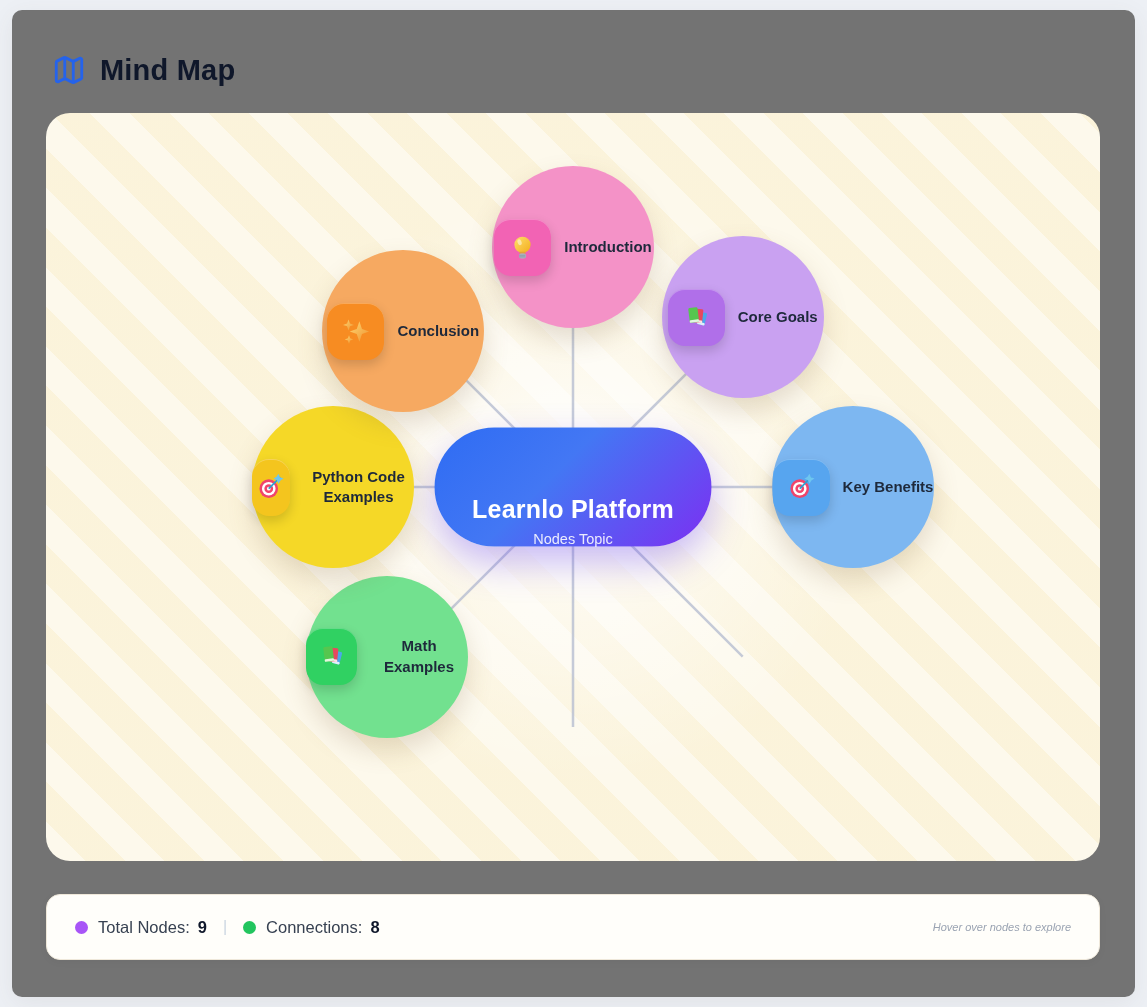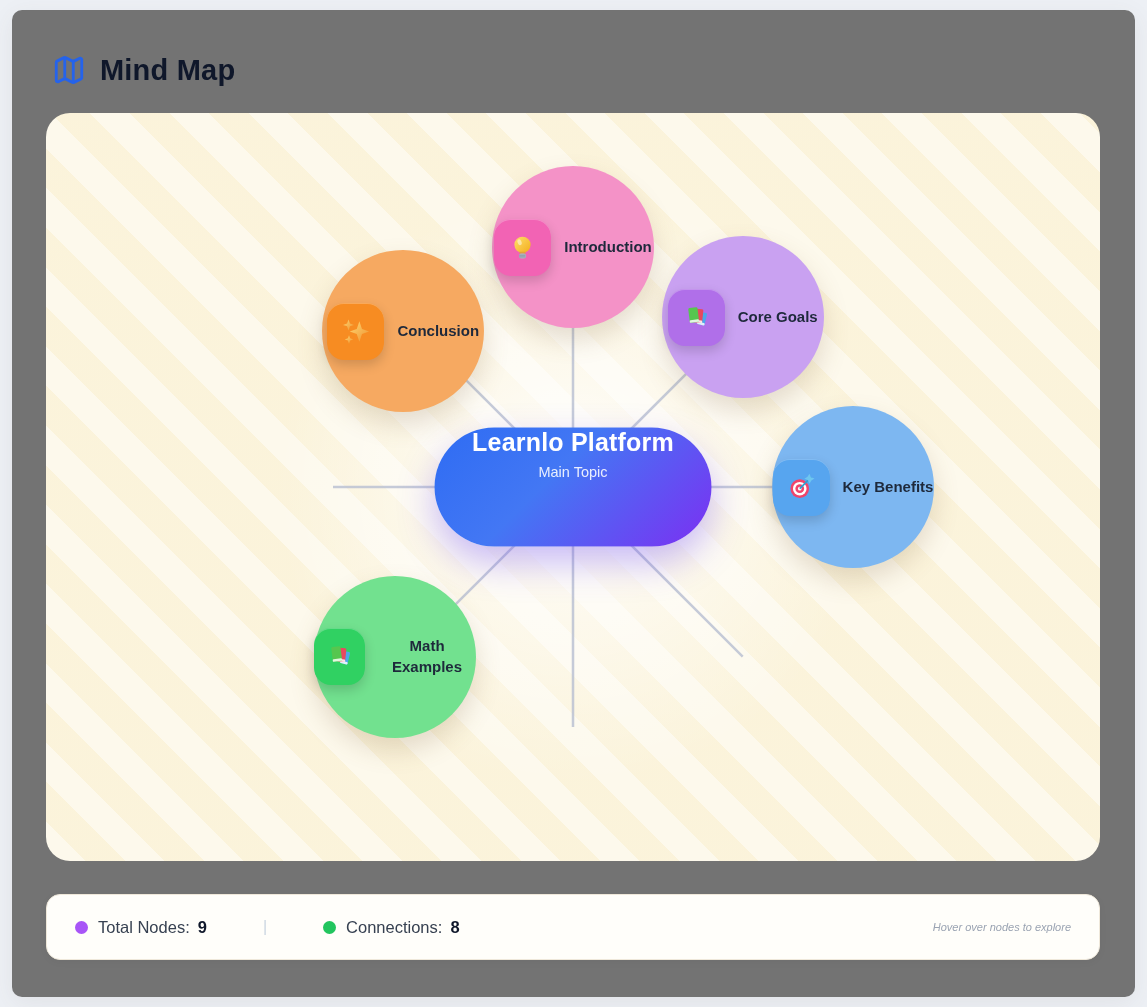--- a/index.html
+++ b/index.html
@@ -46,33 +46,32 @@
   }
   .badge .icon svg{width:31px;height:31px;display:block;}
   .node-label{
     font-size:15px;font-weight:bold;color:#1e293b;text-align:center;
     line-height:1.35;max-width:126px;
   }
   .center-node{
     position:absolute;left:527px;top:374px;width:277px;height:119px;
     transform:translate(-50%,-50%);
     border-radius:60px;
-    display:flex;flex-direction:column;align-items:center;justify-content:flex-start;gap:7px;
+    display:flex;flex-direction:column;align-items:center;justify-content:flex-end;gap:7px;
     box-shadow:0 16px 36px rgba(99,64,240,0.35);
     cursor:pointer;
   }
   .center-title{font-size:25px;font-weight:bold;color:#ffffff;letter-spacing:0.2px;}
   .center-subtitle{font-size:14.5px;color:rgba(255,255,255,0.88);}
   .footer{
     position:absolute;left:34px;top:884px;width:1054px;height:66px;
     background:#fffefa;border:1px solid #efe8da;border-radius:14px;
     box-sizing:border-box;
     display:flex;align-items:center;padding:0 28px;
     box-shadow:0 2px 8px rgba(0,0,0,0.04);
-    gap:40px;
   }
   .stat-group{display:flex;align-items:center;gap:10px;}
   .dot{width:13px;height:13px;border-radius:50%;}
   .stat-label{font-size:16.5px;color:#374151;}
   .stat-value{font-size:16.5px;font-weight:bold;color:#0f172a;margin-left:-2px;}
   .stat-divider{color:#cbd5e1;font-size:16px;margin:0 16px;}
   .hint{
     margin-left:auto;font-size:11px;font-style:italic;color:#9aa3b2;
   }
 </style>
@@ -110,21 +109,21 @@
         <line x1="527" y1="374" x2="767" y2="374" stroke="#b6bed1" stroke-width="2.5" stroke-opacity="0.8"></line>
         <line x1="527" y1="374" x2="696.7056274847714" y2="543.7056274847714" stroke="#b6bed1" stroke-width="2.5" stroke-opacity="0.8"></line>
         <line x1="527" y1="374" x2="527" y2="614" stroke="#b6bed1" stroke-width="2.5" stroke-opacity="0.8"></line>
         <line x1="527" y1="374" x2="357.2943725152286" y2="543.7056274847714" stroke="#b6bed1" stroke-width="2.5" stroke-opacity="0.8"></line>
         <line x1="527" y1="374" x2="287" y2="374.00000000000006" stroke="#b6bed1" stroke-width="2.5" stroke-opacity="0.8"></line>
         <line x1="527" y1="374" x2="357.2943725152286" y2="204.29437251522862" stroke="#b6bed1" stroke-width="2.5" stroke-opacity="0.8"></line>
       </svg>
 
     <div class="center-node" style="background: linear-gradient(135deg, rgb(46, 108, 243) 0%, rgb(67, 119, 244) 42%, rgb(124, 47, 242) 100%);">
       <div class="center-title">Learnlo Platform</div>
-      <div class="center-subtitle">Main Topic</div>
+      <div class="center-subtitle">Nodes Topic</div>
     </div>
 
   <div class="node" style="left: 527px; top: 134px; background: rgb(244, 146, 199);">
         <div class="badge" style="background:#f263b4">
           <span class="icon">
             <svg viewBox="0 0 32 32">
       <circle cx="16" cy="13.2" r="8.4" fill="url(#grad-bulb)"></circle>
       <ellipse cx="13" cy="10.6" rx="2" ry="3.1" fill="rgba(255,255,255,0.5)" transform="rotate(-22 13 10.6)"></ellipse>
       <path d="M13 20.4h6v2.1h-6z" fill="#e3a03a"></path>
       <rect x="12.4" y="22.2" width="7.2" height="5.2" rx="2" fill="#adb5c1"></rect>
@@ -164,40 +163,55 @@
       <circle cx="14.2" cy="17.2" r="7" fill="#ffffff"></circle>
       <circle cx="14.2" cy="17.2" r="4.5" fill="#f0446b"></circle>
       <circle cx="14.2" cy="17.2" r="1.9" fill="#ffffff"></circle>
       <line x1="26" y1="5.4" x2="14.2" y2="17.2" stroke="#2f9fd0" stroke-width="1.8"></line>
       <path d="M24.2 1.8l1.5 3.6 3.7 1.4-3.2 2-2 3.2-1.5-3.6-3.7-1.4 3.2-2z" fill="#6ec6f0"></path>
     </svg>
           </span>
         </div>
         <div class="node-label">Key Benefits</div>
       </div>
-      <div class="node" style="left: 349px; top: 543.706px; background: rgb(114, 225, 143);">
+      <div class="node" style="left: 341px; top: 543.706px; background: rgb(114, 225, 143);">
         <div class="badge" style="background:#30d162">
           <span class="icon">
             <svg viewBox="0 0 32 32">
       <g transform="rotate(14 21 18)">
         <rect x="17.5" y="10.5" width="8" height="13" rx="1.4" fill="#4da7ea"></rect>
         <rect x="17.5" y="21" width="8" height="2.5" rx="1" fill="#dff0fb"></rect>
       </g>
       <g transform="rotate(6 18 15)">
         <rect x="13.8" y="7.2" width="8.6" height="14.2" rx="1.4" fill="#e8485f"></rect>
         <rect x="13.8" y="18.8" width="8.6" height="2.6" rx="1" fill="#fbe3e7"></rect>
       </g>
       <g transform="rotate(-7 13 13)">
         <rect x="8.2" y="5.8" width="9.6" height="15.2" rx="1.4" fill="#56c64f"></rect>
         <rect x="8.2" y="18.3" width="9.6" height="2.7" rx="1" fill="#e2f6df"></rect>
       </g>
     </svg>
           </span>
         </div>
         <div class="node-label">Math Examples</div>
+      </div>
+      <div class="node" style="left: 287px; top: 374px; background: rgb(245, 216, 39);">
+        <div class="badge" style="background:#f4c51e">
+          <span class="icon">
+            <svg viewBox="0 0 32 32">
+      <circle cx="14.2" cy="17.2" r="9.6" fill="#f0446b"></circle>
+      <circle cx="14.2" cy="17.2" r="7" fill="#ffffff"></circle>
+      <circle cx="14.2" cy="17.2" r="4.5" fill="#f0446b"></circle>
+      <circle cx="14.2" cy="17.2" r="1.9" fill="#ffffff"></circle>
+      <line x1="26" y1="5.4" x2="14.2" y2="17.2" stroke="#2f9fd0" stroke-width="1.8"></line>
+      <path d="M24.2 1.8l1.5 3.6 3.7 1.4-3.2 2-2 3.2-1.5-3.6-3.7-1.4 3.2-2z" fill="#6ec6f0"></path>
+    </svg>
+          </span>
+        </div>
+        <div class="node-label">Python Code Examples</div>
       </div>
       <div class="node" style="left: 357.294px; top: 218px; background: rgb(246, 169, 97);">
         <div class="badge" style="background:#f78c22">
           <span class="icon">
             <svg viewBox="0 0 32 32">
       <path d="M20 5.5l2.7 7.8L30 16l-7.3 2.7L20 26.5l-2.7-7.8L10 16l7.3-2.7z" fill="url(#grad-spark)"></path>
       <path d="M8.8 3.5l1.5 4.2 4.2 1.5-4.2 1.5-1.5 4.2-1.5-4.2-4.2-1.5 4.2-1.5z" fill="url(#grad-spark)"></path>
       <path d="M9.3 19.8l1.2 3.2 3.2 1.2-3.2 1.2-1.2 3.2-1.2-3.2-3.2-1.2 3.2-1.2z" fill="url(#grad-spark)"></path>
     </svg>
           </span>

